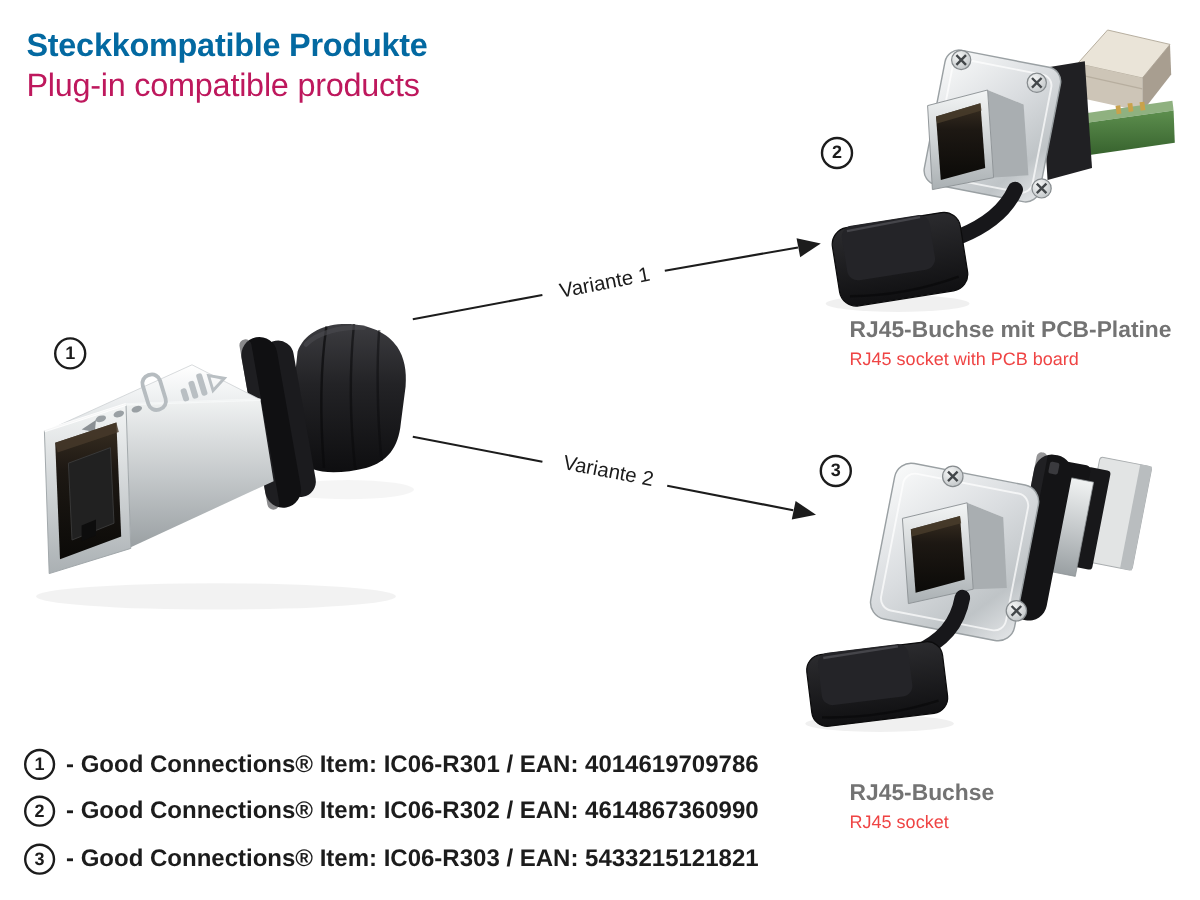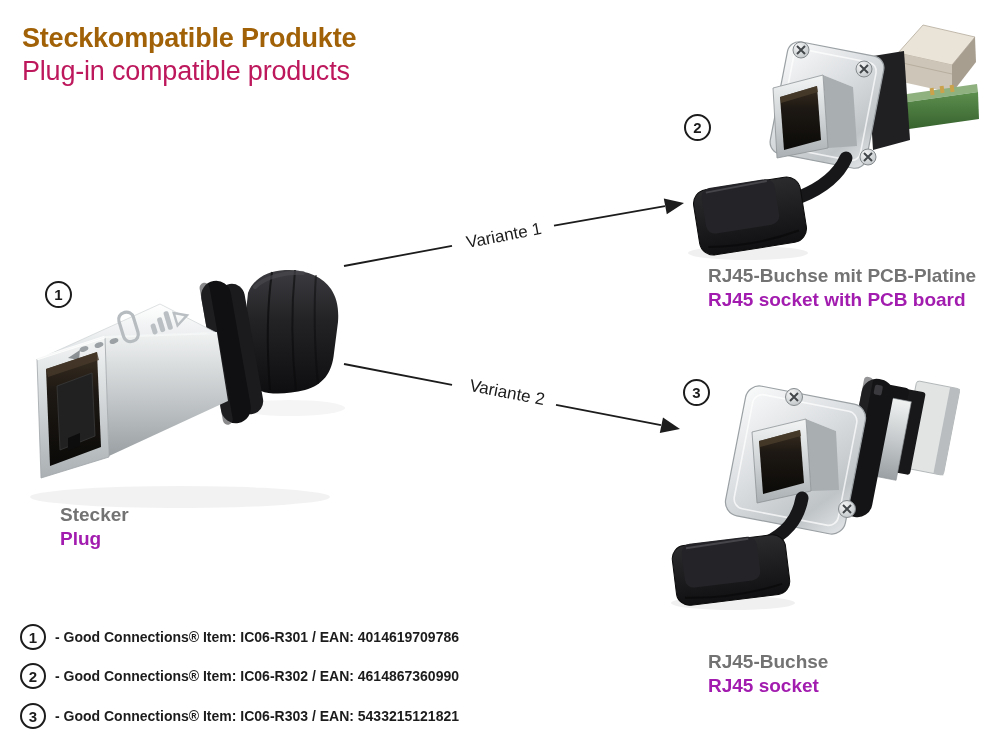--- a/index.html
+++ b/index.html
@@ -2,25 +2,25 @@
 <html><head>
 <meta charset="utf-8">
 <style>
   html,body{margin:0;padding:0;background:#ffffff;}
   .stage{
     position:relative;width:1000px;height:750px;background:#ffffff;overflow:hidden;
     font-family:"Liberation Sans","DejaVu Sans",sans-serif;
   }
   .abs{position:absolute;}
   
-  .page-title{font-size:27px;line-height:33px;font-weight:700;color:#a16207;letter-spacing:-0.2px;}
+  .page-title{font-size:27px;line-height:33px;font-weight:700;color:#0369a1;letter-spacing:-0.2px;}
   .page-subtitle{font-size:27px;line-height:32px;font-weight:400;color:#be185d;letter-spacing:-0.2px;}
   
   .prod-label .de{font-size:19px;line-height:24px;font-weight:700;color:#737373;}
-  .prod-label .en{font-size:19px;line-height:23px;font-weight:700;color:#a21caf;}
+  .prod-label .en{font-size:15px;line-height:23px;font-weight:400;color:#ef4444;}
   
   .marker{
     position:absolute;width:27px;height:27px;box-sizing:border-box;background:#ffffff;
     border:2.2px solid #1c1c1c;border-radius:50%;
     display:flex;align-items:center;justify-content:center;
     font-size:15px;font-weight:700;color:#1c1c1c;
   }
   
   .variant-label{
     position:absolute;font-size:17px;font-weight:400;color:#1b1b1b;white-space:nowrap;
@@ -28,21 +28,21 @@
   #variant1-label{left:504px;top:236px;transform:translate(-50%,-50%) rotate(-10.9deg);}
   #variant2-label{left:507px;top:393px;transform:translate(-50%,-50%) rotate(10.9deg);}
   
   .item-row{position:absolute;left:20px;display:flex;align-items:center;gap:9px;}
   .item-row .row-marker{
     position:static;flex:0 0 auto;width:26px;height:26px;box-sizing:border-box;background:#fff;
     border:2.2px solid #1c1c1c;border-radius:50%;
     display:flex;align-items:center;justify-content:center;
     font-size:15px;font-weight:700;color:#1c1c1c;
   }
-  .item-text{font-size:14px;line-height:26px;font-weight:700;color:#1c1c1c;white-space:nowrap;}
+  .item-text{font-size:20px;line-height:26px;font-weight:700;color:#1c1c1c;white-space:nowrap;}
 </style>
 </head>
 <body>
 
 <div class="stage">
 
   <svg class="abs" style="left:0;top:0" width="1000" height="750" viewBox="0 0 1000 750">
     <defs>
       <linearGradient id="gTop" x1="0" y1="0" x2="0" y2="1">
         <stop offset="0" stop-color="#ffffff"></stop>
@@ -252,24 +252,20 @@
     <div class="page-subtitle">Plug-in compatible products</div>
   </div>
 
   <div class="marker" style="left:45px;top:281px;">1</div>
   <div class="marker" style="left:684px;top:114px;">2</div>
   <div class="marker" style="left:683px;top:379px;">3</div>
 
   <div class="variant-label" id="variant1-label">Variante 1</div>
   <div class="variant-label" id="variant2-label">Variante 2</div>
 
-  <div class="abs prod-label" style="left:60px;top:503px;">
-    <div class="de">Stecker</div>
-    <div class="en">Plug</div>
-  </div>
   <div class="abs prod-label" style="left:708px;top:264px;">
     <div class="de">RJ45-Buchse mit PCB-Platine</div>
     <div class="en">RJ45 socket with PCB board</div>
   </div>
   <div class="abs prod-label" style="left:708px;top:650px;">
     <div class="de">RJ45-Buchse</div>
     <div class="en">RJ45 socket</div>
   </div>
 
   <div class="item-row" style="top:624px;">

